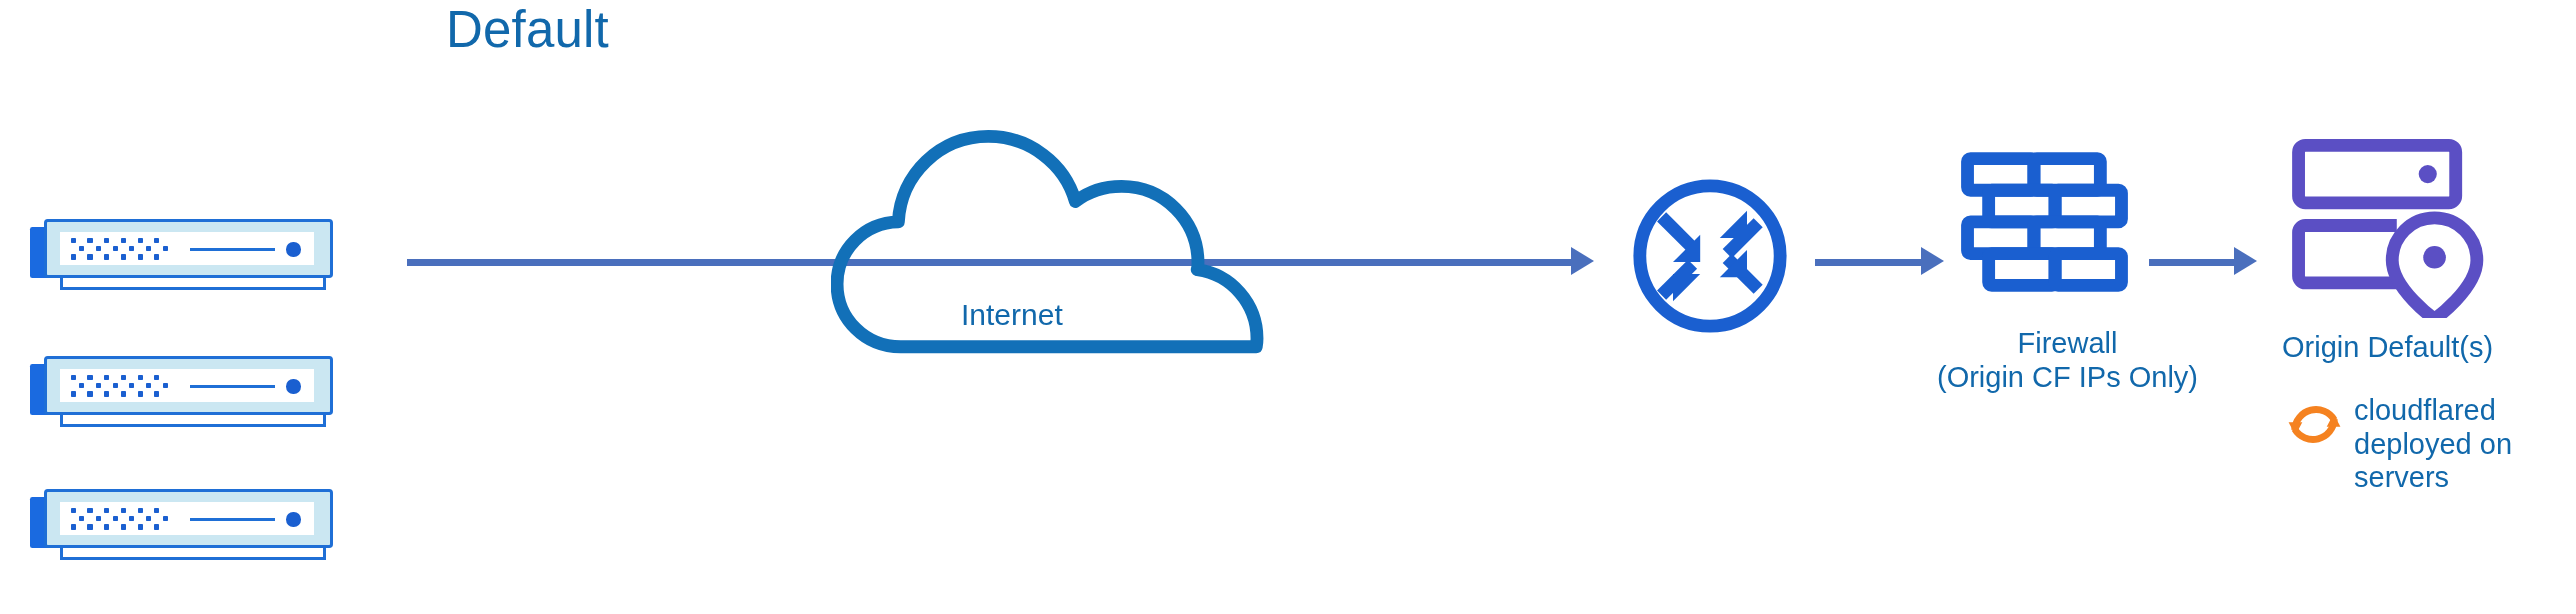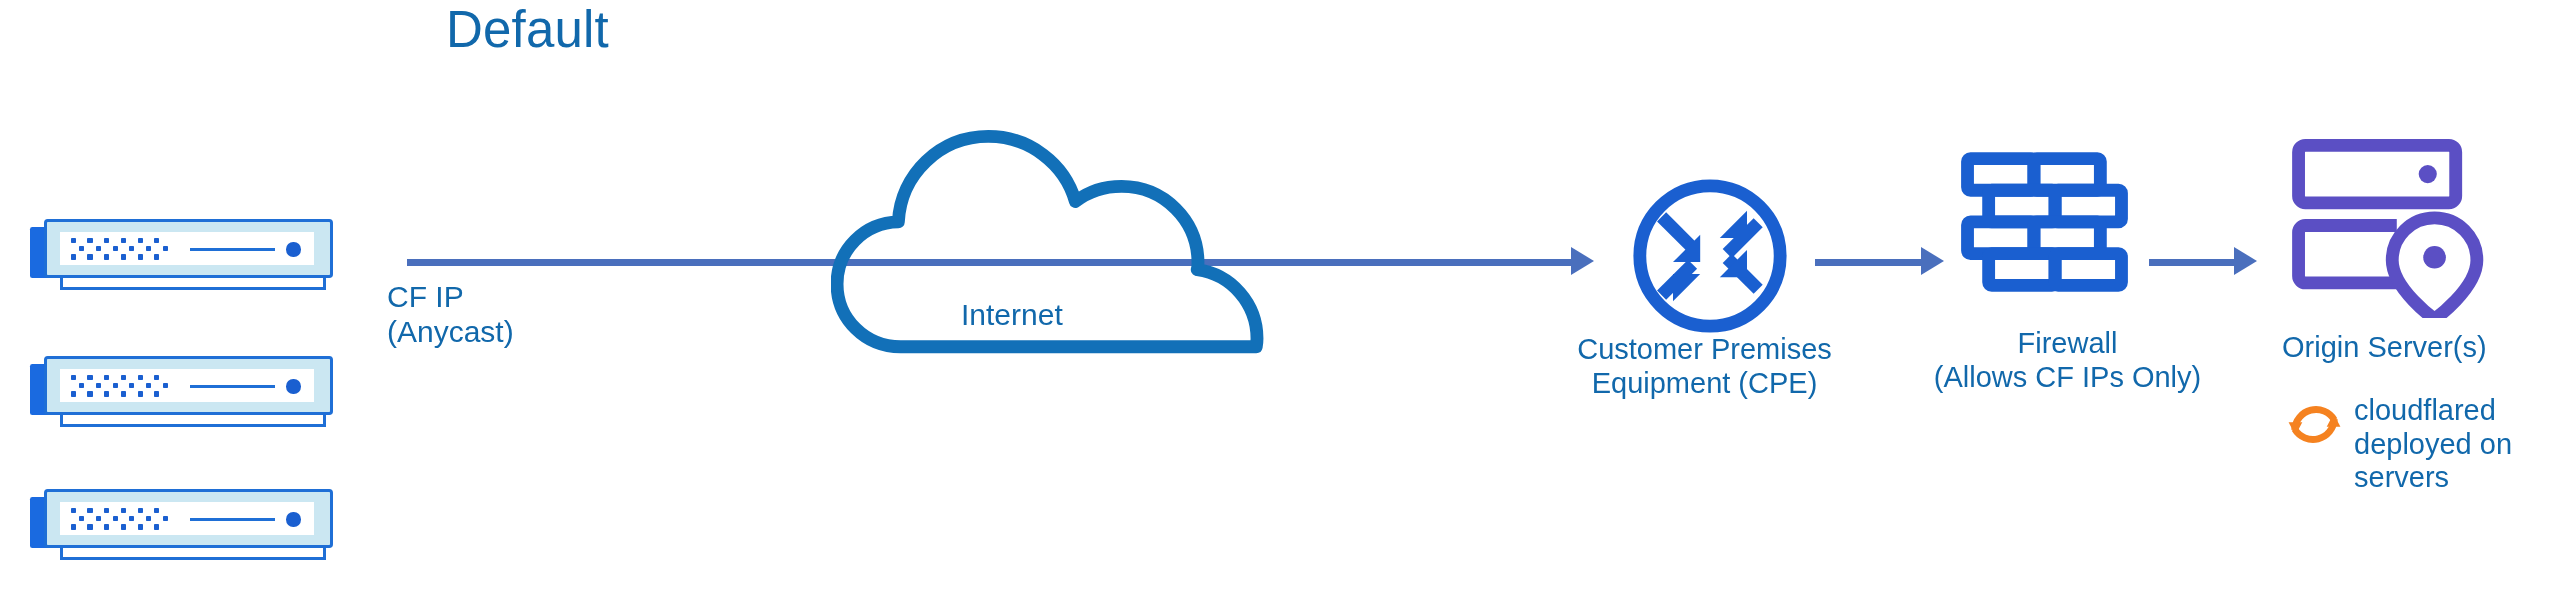--- a/index.html
+++ b/index.html
@@ -191,22 +191,20 @@
 
   <div class="arrow-line" id="arrow-main-line"></div>
   <div class="arrow-head" id="arrow-main-head"></div>
 
   <div class="arrow-line" id="arrow-cpe-fw-line"></div>
   <div class="arrow-head" id="arrow-cpe-fw-head"></div>
 
   <div class="arrow-line" id="arrow-fw-origin-line"></div>
   <div class="arrow-head" id="arrow-fw-origin-head"></div>
 
-  <div class="abs lbl" id="label-cf-ip">CF IP
-(Anycast)</div>
 
   <svg class="abs" id="node-internet" viewBox="0 0 600 330">
     <path d="M92 318 C45 318 8 281 8 235 C8 190 44 154 89 153 C92 90 144 40 208 40 C262 40 309 76 323 126 C340 113 361 106 384 106 C440 106 485 151 485 207 C485 210 485 213 484 216 C529 222 563 261 563 307 C563 310 563 313 562 318 Z" fill="none" stroke="#1270b8" stroke-width="17" stroke-linejoin="round"></path>
   </svg>
   <div class="abs lbl" id="label-internet">Internet</div>
 
   <svg class="abs" id="node-cpe" viewBox="0 0 220 220">
     <circle cx="110" cy="110" r="93" fill="none" stroke="#1a5fd0" stroke-width="17"></circle>
 
     <g fill="#1a5fd0">
@@ -222,46 +220,44 @@
     <g fill="#1a5fd0">
       <rect x="58" y="112" width="17" height="58" transform="rotate(45 66 141)"></rect>
       <polygon points="97,134 61,170 61,134"></polygon>
     </g>
 
     <g fill="#1a5fd0">
       <rect x="145" y="105" width="17" height="58" transform="rotate(-45 153 134)"></rect>
       <polygon points="123,138 159,138 159,102"></polygon>
     </g>
   </svg>
-  <div class="abs lbl c" id="label-cpe">Customer Premises
-Equipment (CPE)</div>
 
   <svg class="abs" id="node-firewall" viewBox="0 0 228 212">
     <g fill="none" stroke="#1a5fd0" stroke-width="17" stroke-linejoin="round">
       <rect x="12" y="10" width="88" height="42" rx="4"></rect>
       <rect x="100" y="10" width="88" height="42" rx="4"></rect>
       <rect x="40" y="52" width="88" height="42" rx="4"></rect>
       <rect x="128" y="52" width="88" height="42" rx="4"></rect>
       <rect x="12" y="94" width="88" height="42" rx="4"></rect>
       <rect x="100" y="94" width="88" height="42" rx="4"></rect>
       <rect x="40" y="136" width="88" height="42" rx="4"></rect>
       <rect x="128" y="136" width="88" height="42" rx="4"></rect>
     </g>
   </svg>
   <div class="abs lbl c" id="label-firewall">Firewall
-(Allows CF IPs Only)</div>
+(Origin CF IPs Only)</div>
 
   <svg class="abs" id="node-origin-server" viewBox="0 0 270 240">
     <rect x="10" y="12" width="208" height="76" rx="9" fill="none" stroke="#5b4fc4" stroke-width="17"></rect>
     <circle cx="181" cy="50" r="12" fill="#5b4fc4"></circle>
     <path d="M140 118 H19 a9 9 0 0 0 -9 9 v58 a9 9 0 0 0 9 9 H140" fill="none" stroke="#5b4fc4" stroke-width="17" stroke-linejoin="round"></path>
     <path d="M190 108 c-31 0 -56 25 -56 56 c0 38 56 78 56 78 s56 -40 56 -78 c0 -31 -25 -56 -56 -56 z" fill="none" stroke="#5b4fc4" stroke-width="17" stroke-linejoin="round"></path>
     <circle cx="190" cy="160" r="15" fill="#5b4fc4"></circle>
   </svg>
-  <div class="abs lbl" id="label-origin-server">Origin Server(s)</div>
+  <div class="abs lbl" id="label-origin-server">Origin Default(s)</div>
 
   <svg class="abs" id="icon-cloudflared" viewBox="0 0 80 80">
     <g fill="none" stroke="#f58220" stroke-width="9" stroke-linecap="butt">
       <path d="M14 46 A28 28 0 0 0 66 33"></path>
       <path d="M66 34 A28 28 0 0 0 14 47"></path>
     </g>
     <polygon points="6,37 24,37 15,54" fill="#f58220"></polygon>
     <polygon points="74,43 56,43 65,26" fill="#f58220"></polygon>
   </svg>
   <div class="abs lbl" id="label-cloudflared">cloudflared

